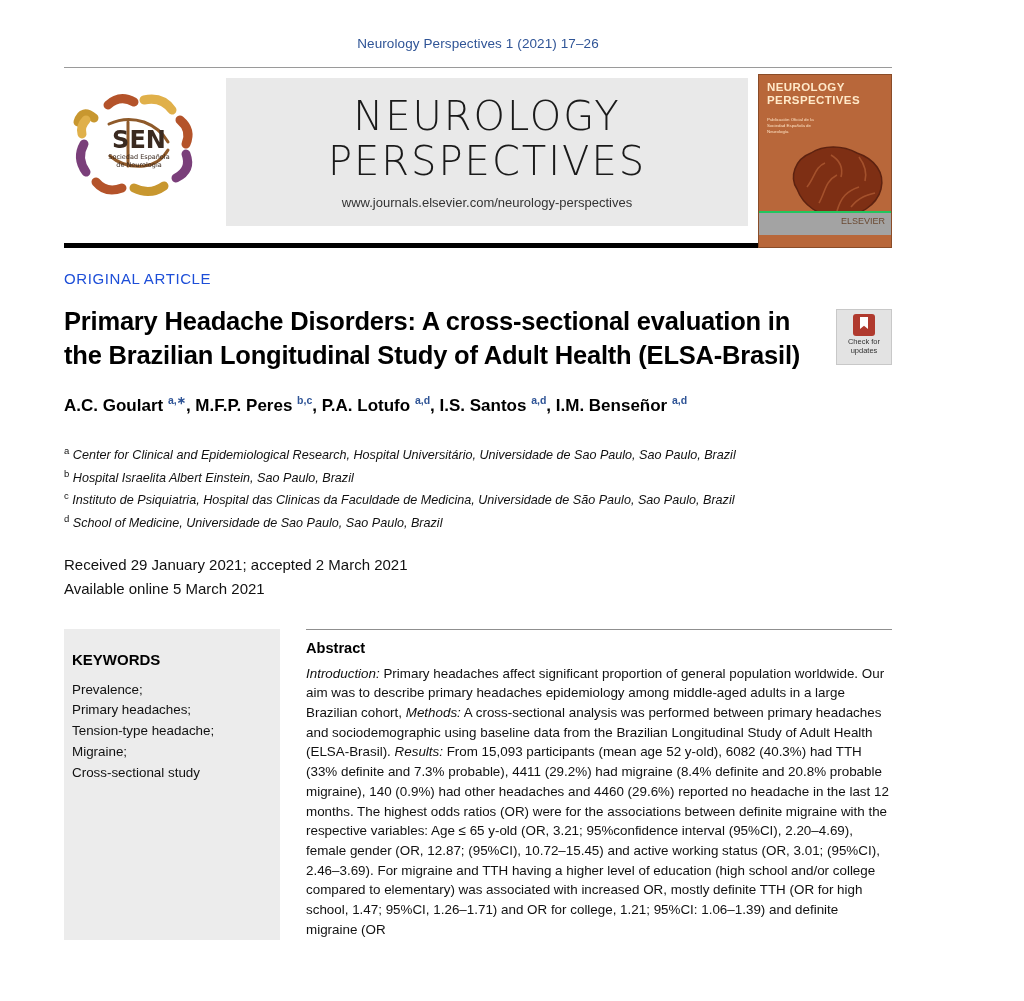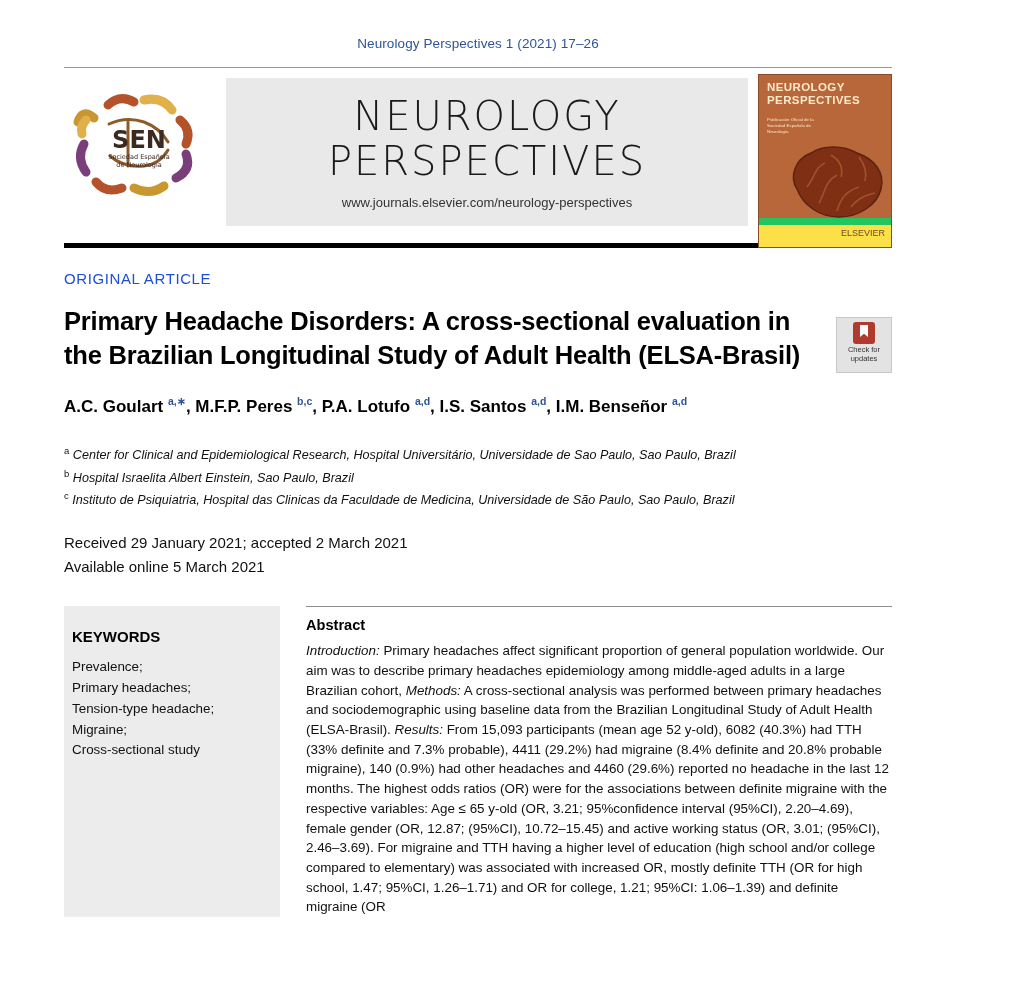--- a/index.html
+++ b/index.html
@@ -111,24 +111,24 @@
   }
   .cover-brain {
     position: absolute;
     right: 2px;
     bottom: 24px;
     width: 104px;
     height: 86px;
   }
   .cover-footer {
     position: absolute;
-    left: 0; right: 0; bottom: 0;
+    left: 0; right: 0; bottom: 12px;
     height: 22px;
-    background: #fde047;
-    border-top: 7px solid #22c55e;
+    background: #a3a3a3;
+    border-top: 2px solid #22c55e;
   }
   .cover-footer .els {
     position: absolute;
     right: 6px; top: 3px;
     font-size: 9px;
     color: #6a4a33;
   }
   .thick-rule {
     margin: 8px 64px 0 64px;
     border-top: 5px solid #000000;
@@ -161,21 +161,21 @@
     width: 56px;
     height: 56px;
     background: #e3e3e3;
     border: 1px solid #c8c8c8;
     text-align: center;
     font-size: 7.5px;
     color: #333;
     line-height: 1.15;
     padding-top: 4px;
     box-sizing: border-box;
-    margin-top: 12px;
+    margin-top: 4px;
   }
   .crossmark .cm-icon {
     width: 22px; height: 22px;
     margin: 0 auto 2px auto;
     border-radius: 3px;
     background: #b03a2e;
     position: relative;
   }
   .crossmark .cm-icon:after {
     content: "";
@@ -338,20 +338,21 @@
   </div>
 
   <div class="authors">
     <span id="authors-html">A.C. Goulart <sup>a,<span style="font-size:11px">∗</span></sup>, M.F.P. Peres <sup>b,c</sup>, P.A. Lotufo <sup>a,d</sup>, I.S. Santos <sup>a,d</sup>, I.M. Benseñor <sup>a,d</sup></span>
   </div>
 
   <div class="affiliations">
     <div><sup>a</sup> <span>Center for Clinical and Epidemiological Research, Hospital Universitário, Universidade de Sao Paulo, Sao Paulo, Brazil</span></div>
     <div><sup>b</sup> <span>Hospital Israelita Albert Einstein, Sao Paulo, Brazil</span></div>
     <div><sup>c</sup> <span>Instituto de Psiquiatria, Hospital das Clinicas da Faculdade de Medicina, Universidade de São Paulo, Sao Paulo, Brazil</span></div>
+    <div><sup>d</sup> <span>School of Medicine, Universidade de Sao Paulo, Sao Paulo, Brazil</span></div>
   </div>
 
   <div class="dates">
     <div>Received 29 January 2021; accepted 2 March 2021</div>
     <div>Available online 5 March 2021</div>
   </div>
 
   <div class="abstract-wrap">
     <div class="keywords-box">
       <h3>KEYWORDS</h3>

